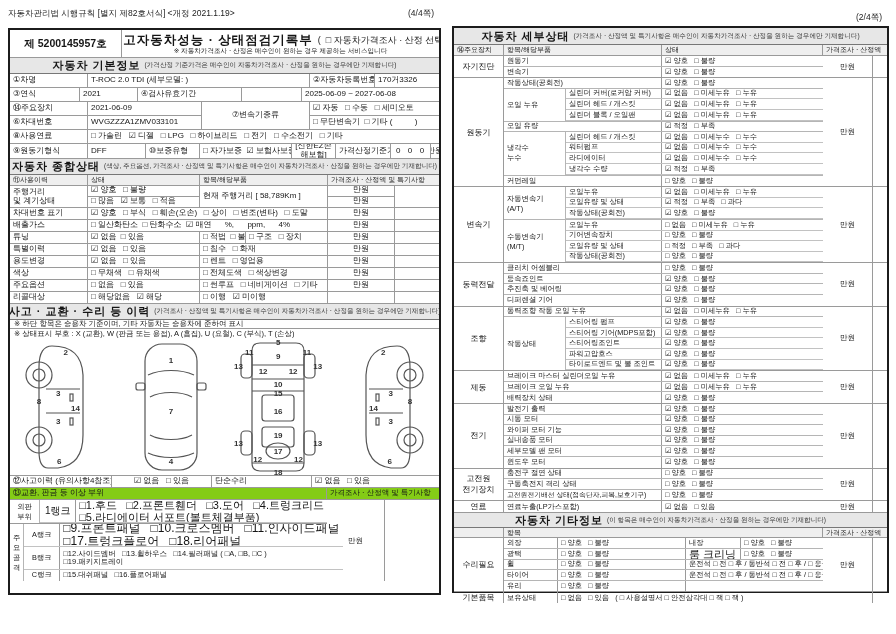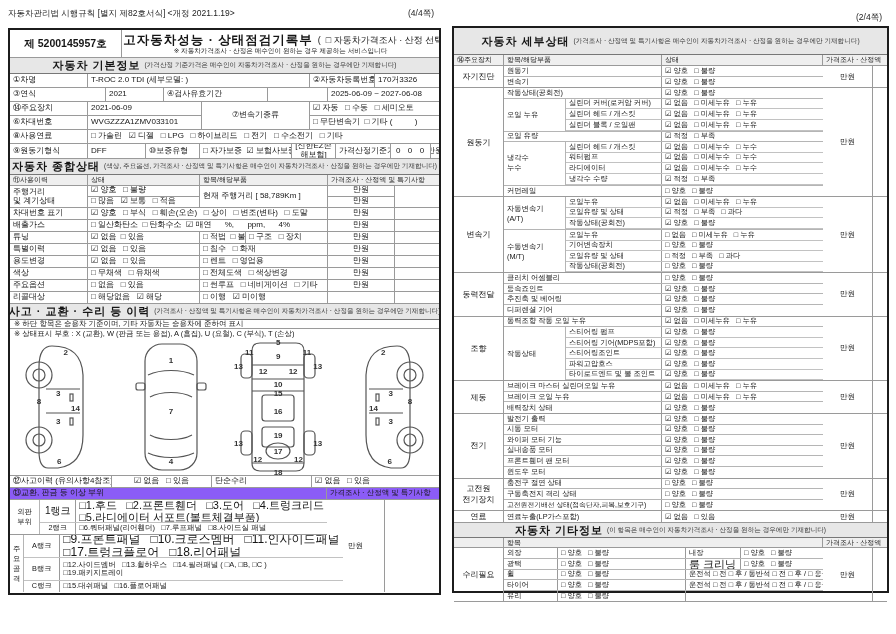--- a/index.html
+++ b/index.html
@@ -63,21 +63,21 @@
     <b>자동차 기본정보</b>
     <span class="nt">(가격산정 기준가격은 매수인이 자동차가격조사 · 산정을 원하는 경우에만 기재합니다)</span>
   </div>
   <div class="fr p1r" style="height:14px">
     <div class="c" style="width:78px">①차명</div>
     <div class="c" style="width:222px">T-ROC 2.0 TDI (세부모델: )</div>
     <div class="c" style="width:65px">②자동차등록번호</div>
     <div class="c" style="flex:1">170거3326</div>
   </div>
   <div class="fr p1r" style="height:14px">
-    <div class="c" style="width:96px">③연식</div>
+    <div class="c" style="width:70px">③연식</div>
     <div class="c" style="width:58px">2021</div>
     <div class="c" style="width:104px">④검사유효기간</div>
     <div class="c" style="width:60px"></div>
     <div class="c" style="flex:1">2025-06-09 ~ 2027-06-08</div>
   </div>
   <div class="fr" style="height:28px;padding:0">
     <div class="stack" style="width:192px">
       <div class="fr" style="height:14px">
         <div class="c" style="width:78px">⑭주요장치</div>
         <div class="c" style="flex:1;border-right:none">2021-06-09</div>
@@ -292,39 +292,35 @@
         <span class="dn" style="left: 54%; top: 89%;">6</span>
       </div>
   </div>
 
   <div class="fr" style="height:12px">
     <div class="c" style="width:102px">⑫사고이력 (유의사항4참조)</div>
     <div class="c ctr" style="width:100px">☑ 없음   □ 있음</div>
     <div class="c" style="width:100px">단순수리</div>
     <div class="c" style="flex:1">☑ 없음   □ 있음</div>
   </div>
-  <div class="fr" style="height:12px;background:#8b5cf6">
+  <div class="fr" style="height:12px;background:#84cc16">
     <div class="c" style="width:317px">⑬교환, 판금 등 이상 부위</div>
     <div class="c sm" style="flex:1">가격조사 · 산정액 및 특기사항</div>
   </div>
 
   <div class="grp" style="border-bottom:none;flex:1">
     <div class="mid">
       <div class="subg" style="border-bottom:1px solid #9a9a9a;flex:1">
         <div class="sb ctr" style="width:42px;white-space:pre-line;justify-content:center">외판
 부위</div>
         <div class="stack" style="flex:1;border-right:none">
           <div class="fr" style="height:23px">
             <div class="c ctr" style="width:36px;font-size:10px">1랭크</div>
             <div class="c" style="flex:1;border-right:none;font-size:11px;white-space:pre">□1.후드   □2.프론트휀더   □3.도어   □4.트렁크리드
 □5.라디에이터 서포트(볼트체결부품)</div>
-          </div>
-          <div class="fr" style="height:11px;border-bottom:none">
-            <div class="c ctr" style="width:36px;font-size:7.3px">2랭크</div>
-            <div class="c" style="flex:1;border-right:none;font-size:7.5px">□6.쿼터패널(리어휀더)   □7.루프패널   □8.사이드실 패널</div>
           </div>
         </div>
       </div>
       <div class="subg" style="border-bottom:none;flex:1">
         <div class="sb ctr" style="width:42px;white-space:pre-line;justify-content:center">주요
 골격</div>
         <div class="stack" style="flex:1;border-right:none">
           <div class="fr" style="height:23px">
             <div class="c ctr" style="width:36px;font-size:7.3px">A랭크</div>
             <div class="c" style="flex:1;border-right:none;font-size:12px;white-space:pre">□9.프론트패널   □10.크로스멤버   □11.인사이드패널
@@ -342,21 +338,21 @@
         </div>
       </div>
     </div>
     <div class="pr" style="width:58px">만원</div>
     <div class="c" style="width:54px;border-right:none"></div>
   </div>
 </div>
 
 <div class="pg" id="page2">
 
-  <div class="bar" style="height:27px">
+  <div class="bar" style="height:17px">
     <b>자동차 세부상태</b>
     <span class="nt">(가격조사 · 산정액 및 특기사항은 매수인이 자동차가격조사 · 산정을 원하는 경우에만 기재합니다)</span>
   </div>
   <div class="fr hd" style="height:11px">
     <div class="c hd" style="width:50px">⑭주요장치</div>
     <div class="c hd" style="flex:1">항목/해당부품</div>
     <div class="c hd" style="width:161px">상태</div>
     <div class="c hd" style="width:64px">가격조사 · 산정액</div>
   </div>
 
@@ -577,21 +573,21 @@
         </div>
       <div class="fr">
           <div class="c it">와이퍼 모터 기능</div>
           <div class="c stt">☑ 양호   □ 불량</div>
         </div>
       <div class="fr">
           <div class="c it">실내송풍 모터</div>
           <div class="c stt">☑ 양호   □ 불량</div>
         </div>
       <div class="fr">
-          <div class="c it">프론트휀더 팬 모터</div>
+          <div class="c it">세부모델 팬 모터</div>
           <div class="c stt">☑ 양호   □ 불량</div>
         </div>
       <div class="fr">
           <div class="c it">윈도우 모터</div>
           <div class="c stt">☑ 양호   □ 불량</div>
         </div>
     </div>
     <div class="pr">만원</div>
     <div class="c tl"></div>
   </div>
@@ -667,13 +663,24 @@
       <div class="fr">
         <div class="c it" style="max-width:54px">유리</div>
         <div class="c" style="width:128px;font-size:7.3px">□ 양호   □ 불량</div>
         <div class="c" style="flex:1;border-right:none"></div>
       </div>
     </div>
     <div class="pr">만원</div>
     <div class="c tl"></div>
   </div>
 
+  <div class="grp" style="border-bottom:none;flex:1">
+    <div class="gl">기본품목</div>
+    <div class="mid">
+      <div class="fr" style="flex:1;height:auto">
+        <div class="c it" style="max-width:54px">보유상태</div>
+        <div class="c" style="flex:1;border-right:none;font-size:7.3px">□ 없음   □ 있음   ( □ 사용설명서 □ 안전삼각대 □ 잭 □ 잭 )</div>
+      </div>
+    </div>
+    <div class="pr"></div>
+    <div class="c tl"></div>
+  </div>
 </div>
 
 </body></html>

